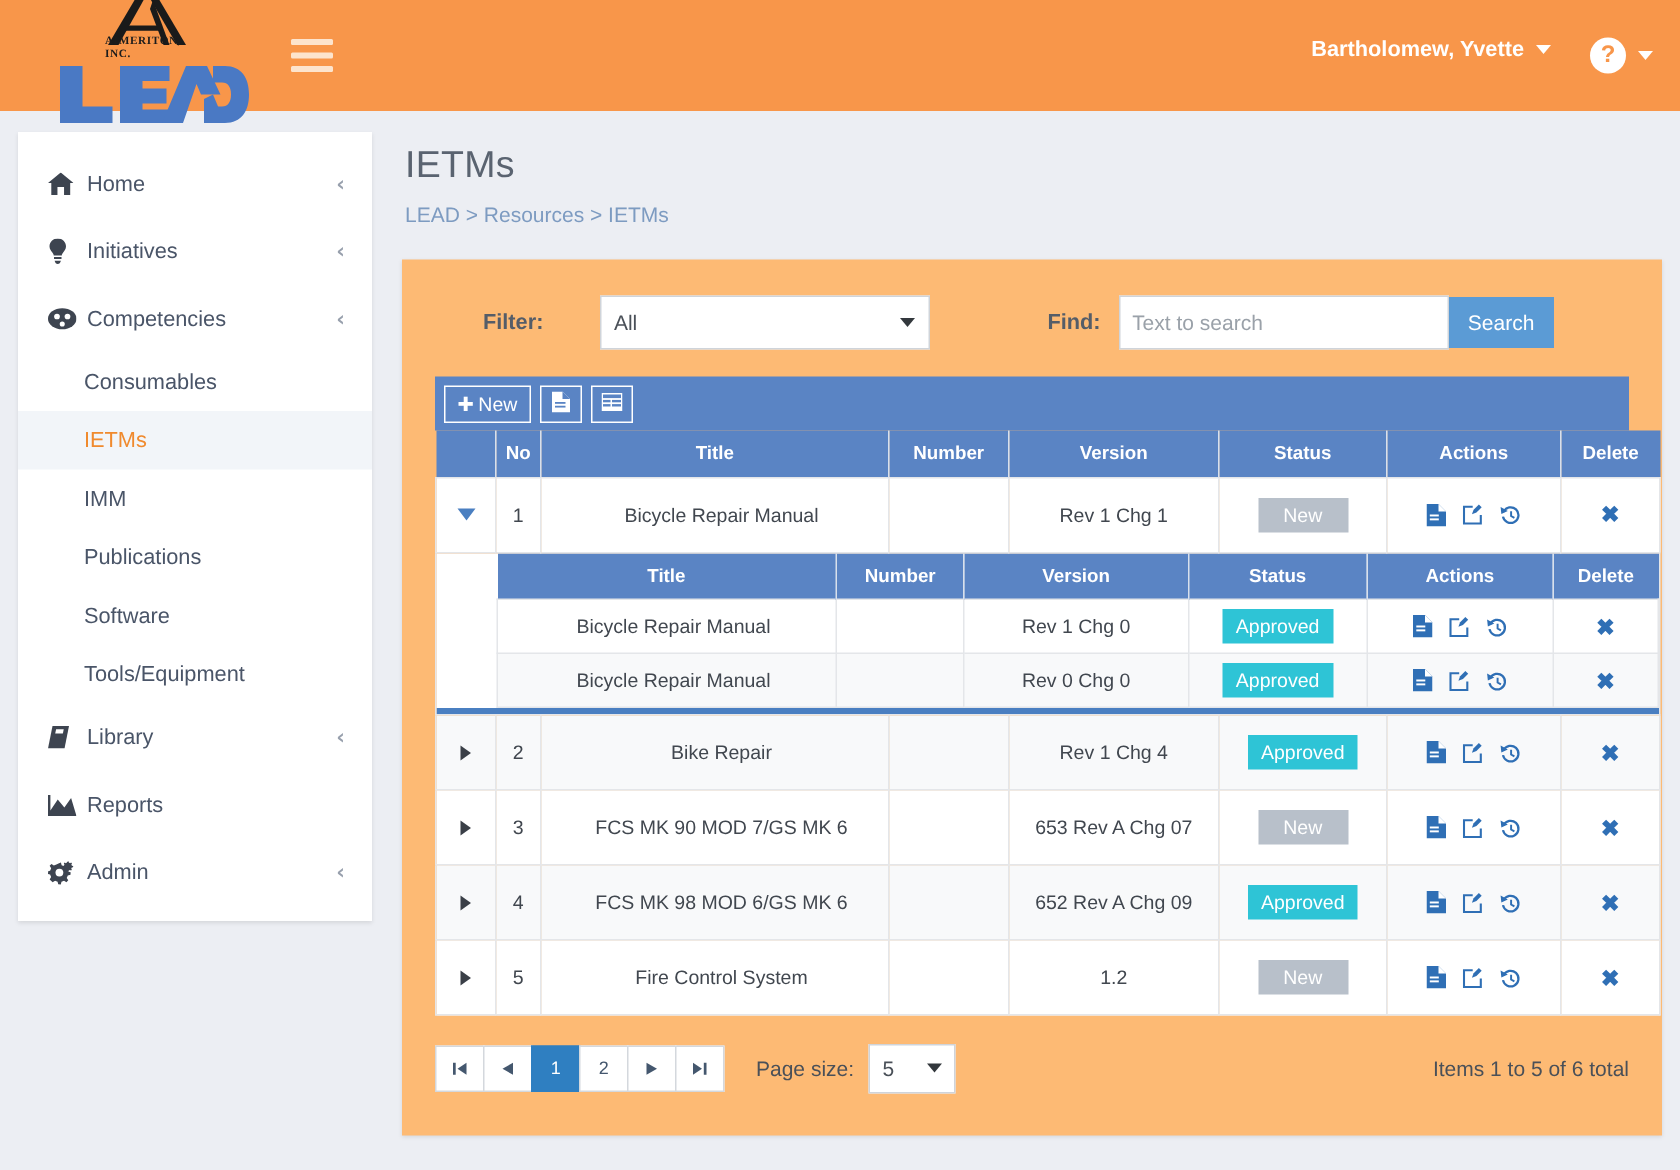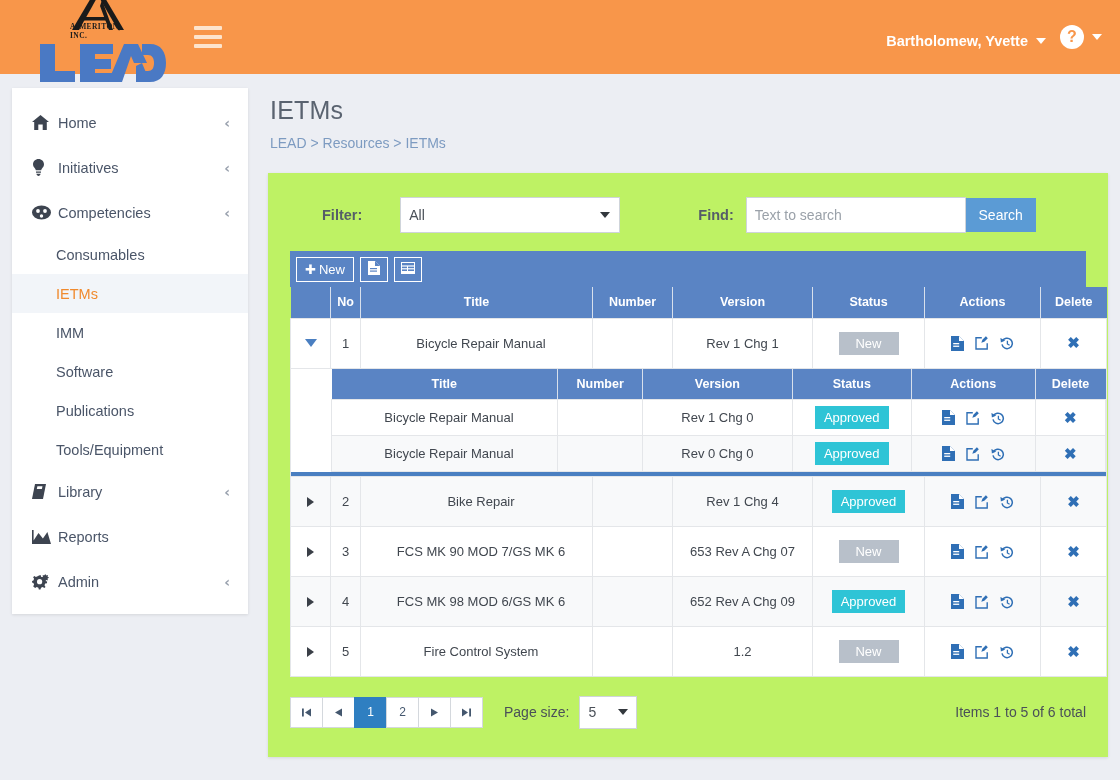--- a/index.html
+++ b/index.html
@@ -28,22 +28,22 @@
   }
   .logo-word { margin-left: 6px; }
   .hamburger {
     margin-left: 28px; width: 28px; height: 22px;
     display: flex; flex-direction: column; justify-content: space-between;
     cursor: pointer;
   }
   .hamburger span { display: block; height: 4px; background: #fde4cd; border-radius: 1px; }
 
   .topbar-right {
-    margin-left: auto; display: flex; align-items: flex-end;
-    padding-right: 18px; gap: 14px;
+    margin-left: auto; display: flex; align-items: flex-start;
+    padding-right: 18px; gap: 26px;
   }
   .user-menu {
     display: flex; align-items: center; gap: 8px;
     color: #ffffff; font-weight: bold; font-size: 14.5px; cursor: pointer;
   }
   .caret-dn {
     width: 0; height: 0; border-left: 5px solid transparent;
     border-right: 5px solid transparent; border-top: 6px solid #ffffff;
   }
   .help-menu { display: flex; align-items: center; gap: 8px; cursor: pointer; }
@@ -92,21 +92,21 @@
 
   
   .content { position: absolute; left: 268px; top: 96px; width: 840px; }
   .page-title {
     font-size: 25px; color: #5a6370; font-weight: normal;
     margin: 0 0 10px 2px; letter-spacing: .2px;
   }
   .breadcrumb { font-size: 14px; color: #7d9bc1; margin: 0 0 22px 2px; }
 
   .card {
-    background: #bef264; width: 840px;
+    background: #fdba74; width: 840px;
     box-shadow: 0 1px 3px rgba(0,0,0,.10);
     padding: 20px 22px 24px 22px;
   }
 
   
   .filterbar { display: flex; align-items: center; height: 44px; margin-bottom: 14px; }
   .fl-label { font-size: 14.5px; color: #555d68; font-weight: bold; }
   .select-box {
     position: relative; width: 220px; height: 36px;
     border: 1px solid #cfd4da; background: #fff;
@@ -298,24 +298,24 @@
   <div class="subnav-item">
     <span>Consumables</span>
   </div>
   <div class="subnav-item active">
     <span>IETMs</span>
   </div>
   <div class="subnav-item">
     <span>IMM</span>
   </div>
   <div class="subnav-item">
+    <span>Publications</span>
+  </div>
+  <div class="subnav-item">
     <span>Software</span>
-  </div>
-  <div class="subnav-item">
-    <span>Publications</span>
   </div>
   <div class="subnav-item">
     <span>Tools/Equipment</span>
   </div>
 
   <div class="nav-item">
     <span class="ic">
       <svg width="17" height="15" viewBox="0 0 17 15">
           <path fill="currentColor" d="M3 0h11l-3 15H0z"></path>
           <path fill="#ffffff" d="M5.4 2.2 4.8 5h5.1l.6-2.8z"></path>

